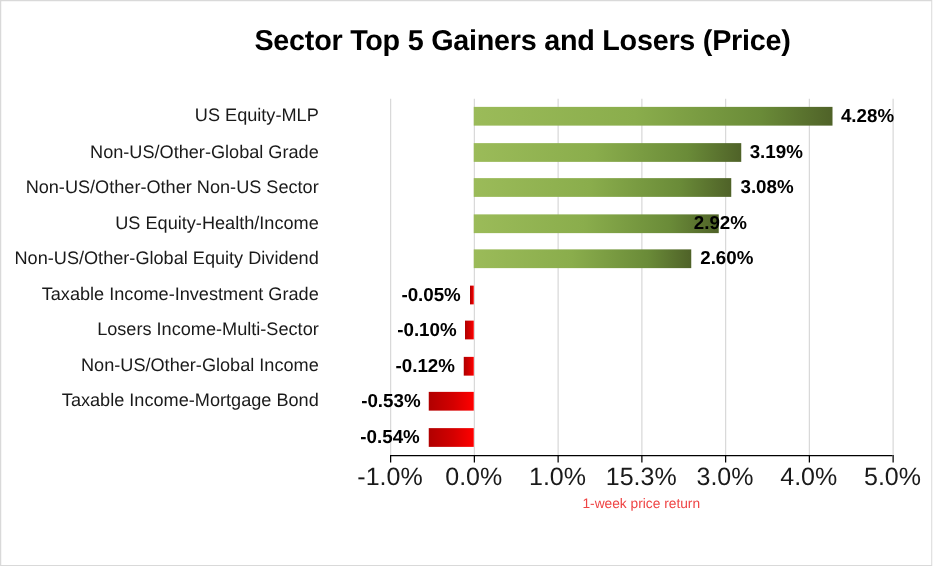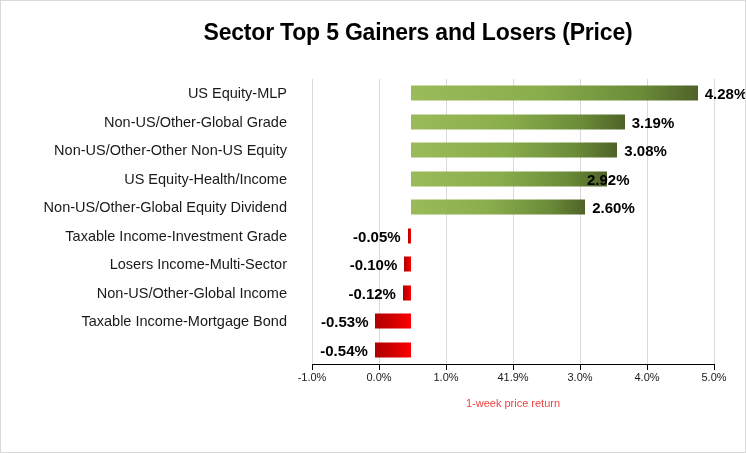--- a/index.html
+++ b/index.html
@@ -60,21 +60,20 @@
     width: 1px;
     height: 6px;
     background: #000000;
   }
   
   .row {
     position: absolute;
     left: 0;
     width: 704px;
     height: 28.5px;
-    margin-left: 32px;
   }
   .cat-label {
     position: absolute;
     right: 450px;      
     top: 50%;
     transform: translateY(-50%);
     white-space: nowrap;
     font-size: 14.5px;
     color: #1a1a1a;
     text-align: right;
@@ -100,21 +99,21 @@
     color: #000000;
     white-space: nowrap;
   }
   
   .tick-label {
     position: absolute;
     top: 370px;
     width: 80px;
     margin-left: -40px;
     text-align: center;
-    font-size: 11px;
+    font-size: 20px;
     color: #1a1a1a;
   }
   #axis-title {
     position: absolute;
     left: 311px;
     top: 396px;
     width: 402px;
     text-align: center;
     font-size: 11px;
     color: #ef4444;
@@ -141,39 +140,39 @@
 
   <div id="axis-title">1-week price return</div>
 
 <div class="tickmark" style="left: 311px;"></div>
     <div class="tick-label" style="left: 311px;">-1.0%</div>
     <div class="tickmark" style="left: 378px;"></div>
     <div class="tick-label" style="left: 378px;">0.0%</div>
     <div class="tickmark" style="left: 445px;"></div>
     <div class="tick-label" style="left: 445px;">1.0%</div>
     <div class="tickmark" style="left: 512px;"></div>
-    <div class="tick-label" style="left: 512px;">41.9%</div>
+    <div class="tick-label" style="left: 512px;">15.3%</div>
     <div class="tickmark" style="left: 579px;"></div>
     <div class="tick-label" style="left: 579px;">3.0%</div>
     <div class="tickmark" style="left: 646px;"></div>
     <div class="tick-label" style="left: 646px;">4.0%</div>
     <div class="tickmark" style="left: 713px;"></div>
     <div class="tick-label" style="left: 713px;">5.0%</div>
     <div class="row" style="top: 78px;">
       <div class="cat-label">US Equity-MLP</div>
       <div class="bar pos" style="left: 378px; width: 286.76px;"></div>
       <div class="val-label" style="left: 671.76px;">4.28%</div>
     </div>
     <div class="row" style="top: 106.5px;">
       <div class="cat-label">Non-US/Other-Global Grade</div>
       <div class="bar pos" style="left: 378px; width: 213.73px;"></div>
       <div class="val-label" style="left: 598.73px;">3.19%</div>
     </div>
     <div class="row" style="top: 135px;">
-      <div class="cat-label">Non-US/Other-Other Non-US Equity</div>
+      <div class="cat-label">Non-US/Other-Other Non-US Sector</div>
       <div class="bar pos" style="left: 378px; width: 206.36px;"></div>
       <div class="val-label" style="left: 591.36px;">3.08%</div>
     </div>
     <div class="row" style="top: 163.5px;">
       <div class="cat-label">US Equity-Health/Income</div>
       <div class="bar pos" style="left: 378px; width: 195.64px;"></div>
       <div class="val-label" style="left: 554px;">2.92%</div>
     </div>
     <div class="row" style="top: 192px;">
       <div class="cat-label">Non-US/Other-Global Equity Dividend</div>

